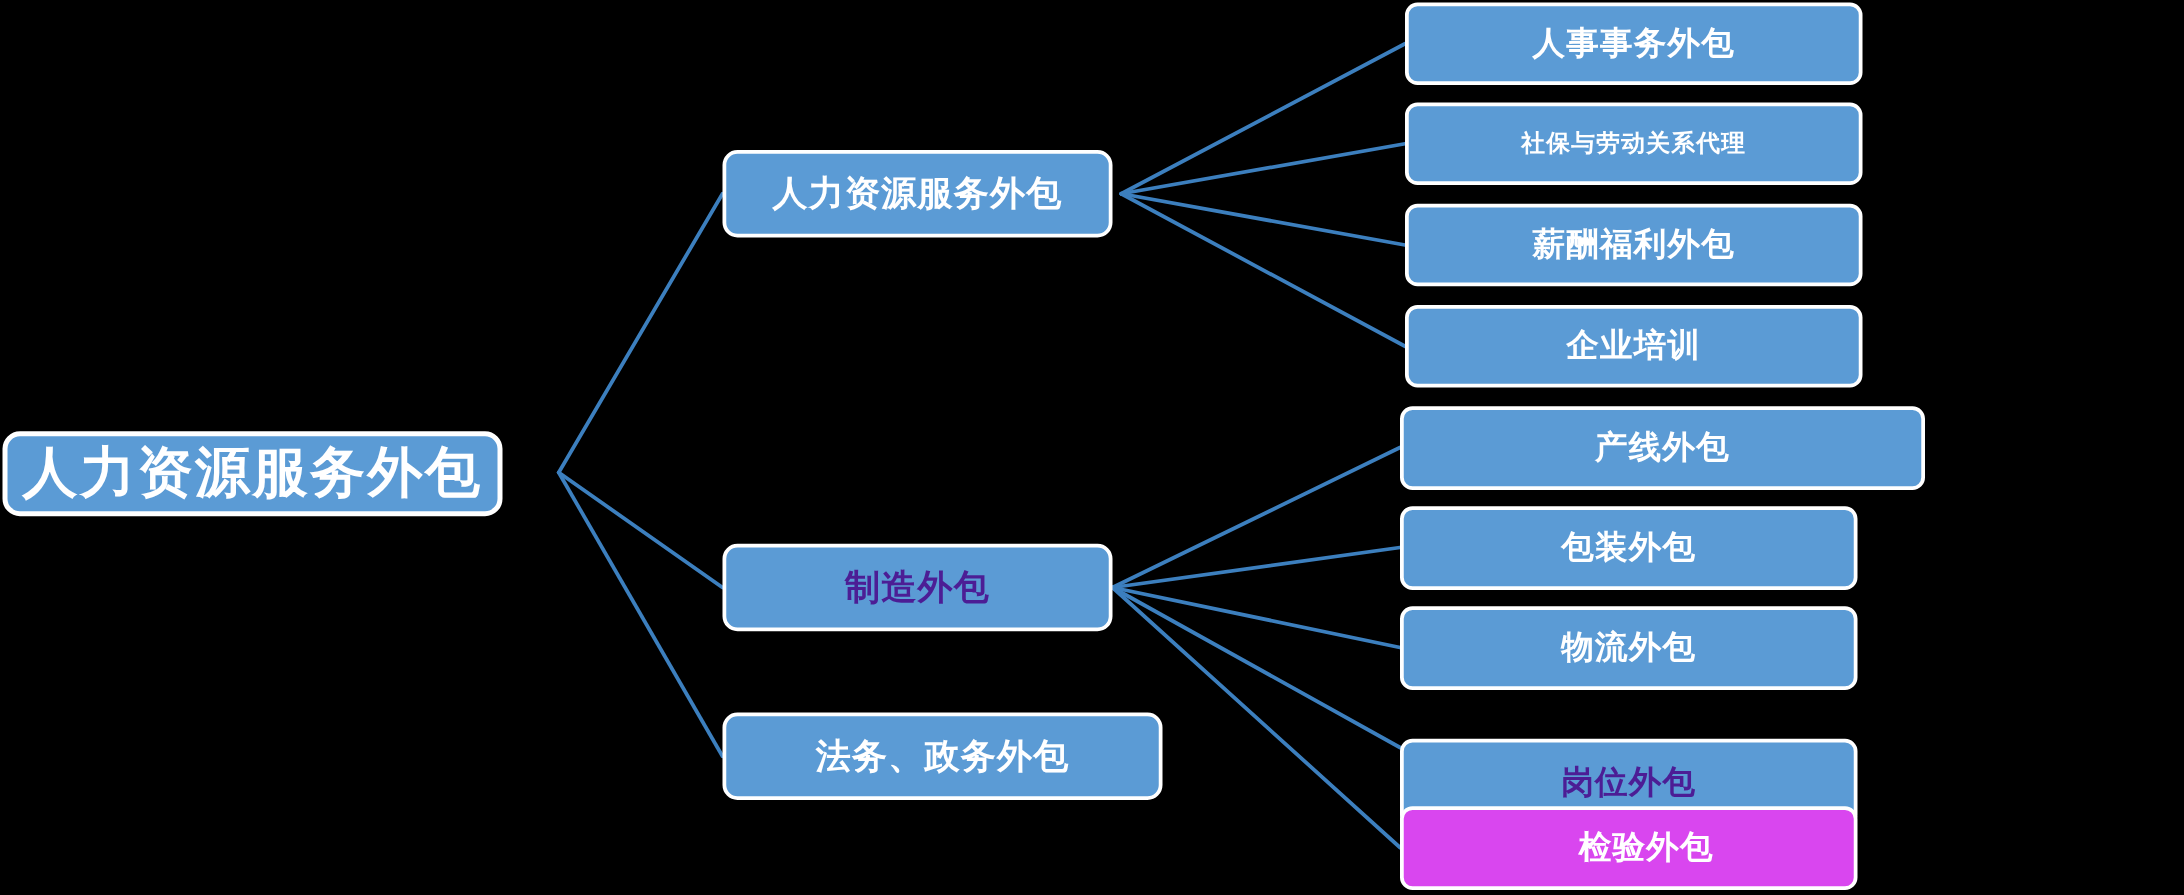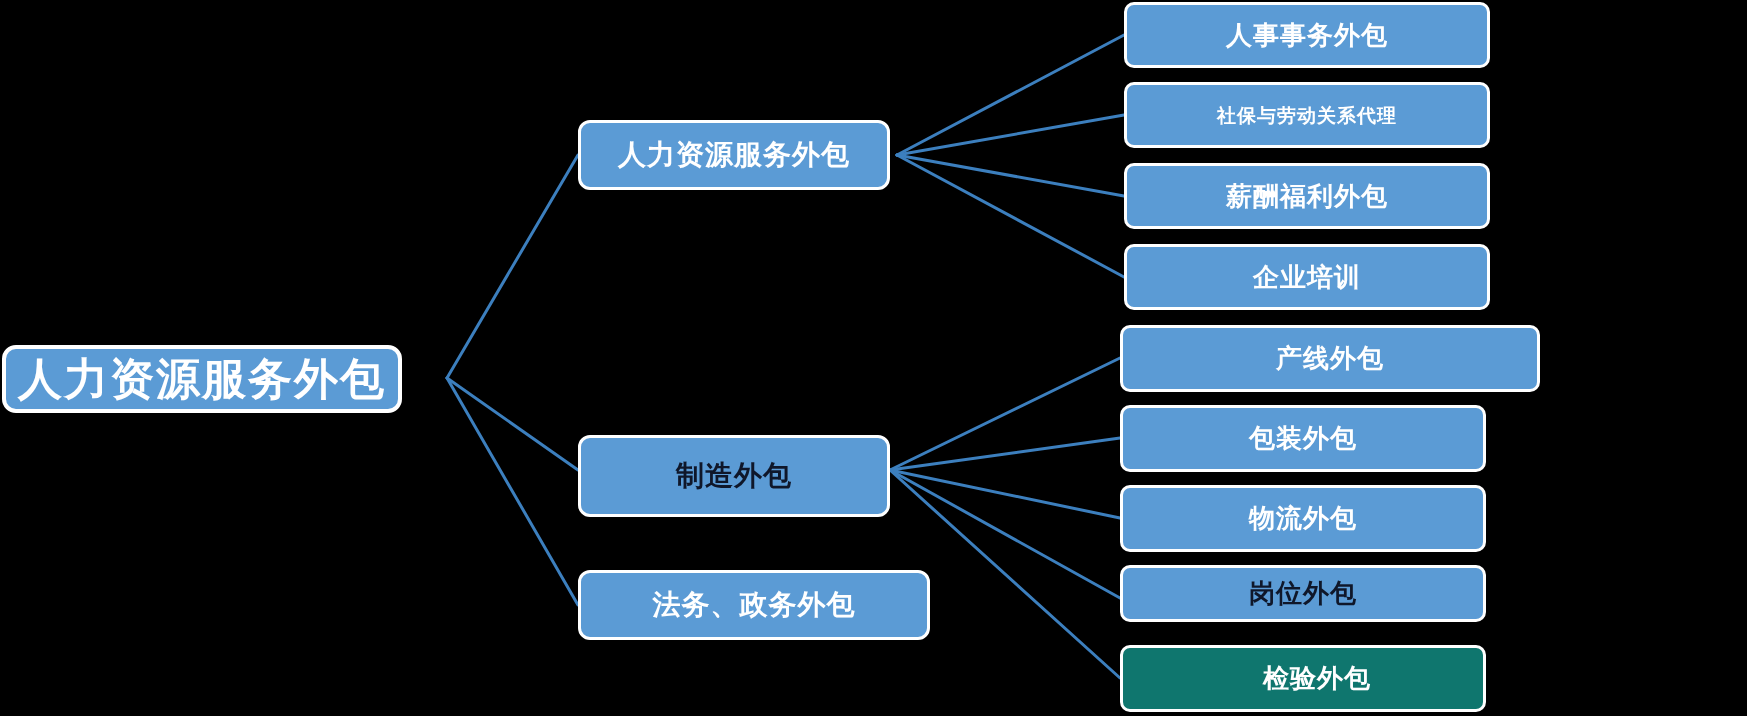--- a/index.html
+++ b/index.html
@@ -80,27 +80,27 @@
       <line x1="890" y1="470" x2="1120" y2="358" stroke="#3C7FBE" stroke-width="3" stroke-linecap="round"></line>
       <line x1="890" y1="470" x2="1120" y2="438" stroke="#3C7FBE" stroke-width="3" stroke-linecap="round"></line>
       <line x1="890" y1="470" x2="1120" y2="518" stroke="#3C7FBE" stroke-width="3" stroke-linecap="round"></line>
       <line x1="890" y1="470" x2="1120" y2="598" stroke="#3C7FBE" stroke-width="3" stroke-linecap="round"></line>
       <line x1="890" y1="470" x2="1120" y2="678" stroke="#3C7FBE" stroke-width="3" stroke-linecap="round"></line>
     </svg>
 
   <div class="node node-root" style="left: 2px; top: 345px; width: 400px; height: 68px; background: rgb(91, 155, 213); border-color: rgb(255, 255, 255); color: rgb(255, 255, 255);">人力资源服务外包</div>
 
   <div class="node node-mid" style="left: 578px; top: 120px; width: 312px; height: 70px; background: rgb(91, 155, 213); border-color: rgb(255, 255, 255); color: rgb(255, 255, 255);">人力资源服务外包</div>
-  <div class="node node-mid" style="left: 578px; top: 435px; width: 312px; height: 82px; background: rgb(91, 155, 213); border-color: rgb(255, 255, 255); color: #0f172a;">制造外包</div>
+  <div class="node node-mid" style="left: 578px; top: 435px; width: 312px; height: 70px; background: rgb(91, 155, 213); border-color: rgb(255, 255, 255); color: #4c1d95;">制造外包</div>
   <div class="node node-mid" style="left: 578px; top: 570px; width: 352px; height: 70px; background: rgb(91, 155, 213); border-color: rgb(255, 255, 255); color: rgb(255, 255, 255);">法务、政务外包</div>
 
   <div class="node node-leaf" style="left: 1124px; top: 2px; width: 366px; height: 66px; background: rgb(91, 155, 213); border-color: rgb(255, 255, 255); color: rgb(255, 255, 255);">人事事务外包</div>
   <div class="node node-leaf node-leaf-wide" style="left: 1124px; top: 82px; width: 366px; height: 66px; background: rgb(91, 155, 213); border-color: rgb(255, 255, 255); color: rgb(255, 255, 255);">社保与劳动关系代理</div>
   <div class="node node-leaf" style="left: 1124px; top: 163px; width: 366px; height: 66px; background: rgb(91, 155, 213); border-color: rgb(255, 255, 255); color: rgb(255, 255, 255);">薪酬福利外包</div>
   <div class="node node-leaf" style="left: 1124px; top: 244px; width: 366px; height: 66px; background: rgb(91, 155, 213); border-color: rgb(255, 255, 255); color: rgb(255, 255, 255);">企业培训</div>
 
   <div class="node node-leaf" style="left: 1120px; top: 325px; width: 420px; height: 67px; background: rgb(91, 155, 213); border-color: rgb(255, 255, 255); color: rgb(255, 255, 255);">产线外包</div>
   <div class="node node-leaf" style="left: 1120px; top: 485px; width: 366px; height: 67px; background: rgb(91, 155, 213); border-color: rgb(255, 255, 255); color: rgb(255, 255, 255);">物流外包</div>
   <div class="node node-leaf" style="left: 1120px; top: 405px; width: 366px; height: 67px; background: rgb(91, 155, 213); border-color: rgb(255, 255, 255); color: rgb(255, 255, 255);">包装外包</div>
-  <div class="node node-leaf" style="left: 1120px; top: 565px; width: 366px; height: 57px; background: rgb(91, 155, 213); border-color: rgb(255, 255, 255); color: #0f172a;">岗位外包</div>
-  <div class="node node-leaf" style="left: 1120px; top: 645px; width: 366px; height: 67px; background: #0f766e; border-color: rgb(255, 255, 255); color: rgb(255, 255, 255); padding-left: 28px;">检验外包</div>
+  <div class="node node-leaf" style="left: 1120px; top: 591px; width: 366px; height: 71px; background: rgb(91, 155, 213); border-color: rgb(255, 255, 255); color: #4c1d95;">岗位外包</div>
+  <div class="node node-leaf" style="left: 1120px; top: 645px; width: 366px; height: 67px; background: #d946ef; border-color: rgb(255, 255, 255); color: rgb(255, 255, 255); padding-left: 28px;">检验外包</div>
 
 </div>
 
 </body></html>

